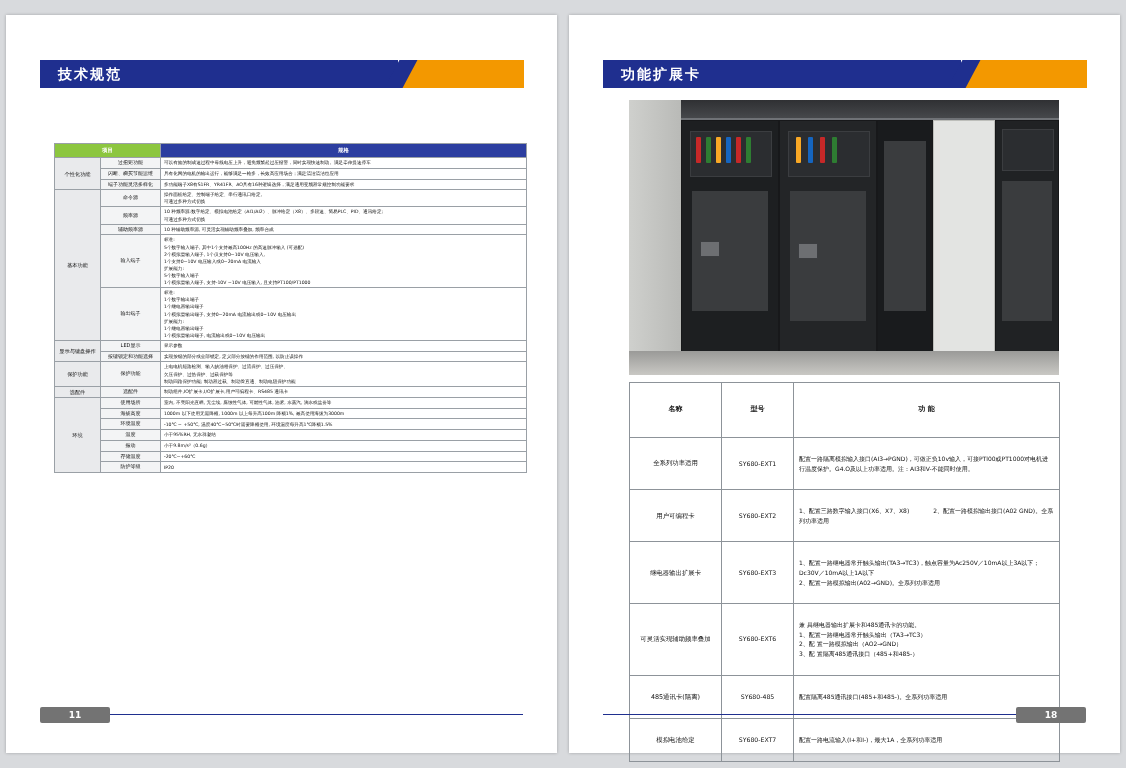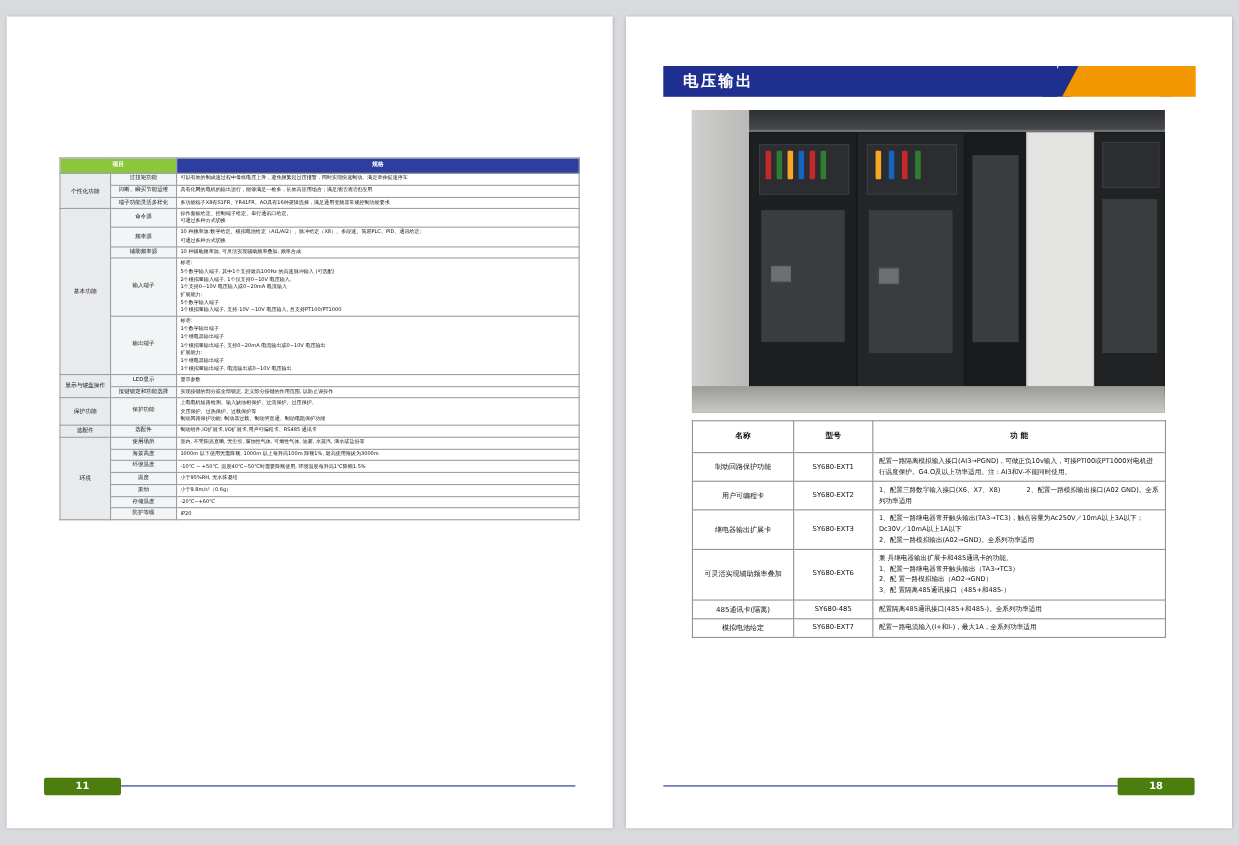--- a/index.html
+++ b/index.html
@@ -118,53 +118,60 @@
   }
 
   
   .card-table{
     position:absolute;left:60px;top:367px;width:430px;
     border-collapse:collapse;table-layout:fixed;
     font-size:6px;
   }
   .card-table td,.card-table th{
     border:0.6px solid #8d9399;
-    padding:3px 5px;
+    padding:16px 5px;
     color:#111;
     line-height:1.6;
   }
   .card-table th{
     text-align:center;font-weight:bold;font-size:7px;height:22px;
   }
   .card-table .c1{text-align:center;font-size:6.4px;}
   .card-table .c2{text-align:center;font-size:6.2px;}
   .card-table .c3{text-align:left;font-size:6px;}
 
   
   .folio{
     position:absolute;bottom:30px;height:16px;width:70px;
-    background:#4d7c0f;color:#fff;font-size:9px;font-weight:bold;
+    background:#737373;color:#fff;font-size:9px;font-weight:bold;
     display:flex;align-items:center;justify-content:center;
     border-radius:2px;
   }
   .folio.l{left:34px;}
   .folio.r{right:34px;}
   .footline{
     position:absolute;bottom:38px;height:1px;background:#1f2f8f;
   }
   .footline.l{left:104px;right:34px;}
   .footline.r{left:34px;right:104px;}
 </style>
 </head>
 <body>
 
 <div class="spread">
 
   <div class="page left">
 
+    <div class="banner">
+      <div class="blue"></div>
+      <div class="blue-skew"></div>
+      <div class="orange"></div>
+      <div class="orange2"></div>
+      <div class="title">技术规范</div>
+    </div>
 
     <table class="spec-table">
       <colgroup>
         <col style="width:46px">
           <col style="width:60px">
           <col style="width:366px">
       </colgroup>
       <thead>
         <tr>
           <th class="hdr-green" colspan="2">项目</th>
@@ -294,21 +301,21 @@
     <div class="footline l"></div>
   </div>
 
   <div class="page right">
 
     <div class="banner">
       <div class="blue"></div>
       <div class="blue-skew"></div>
       <div class="orange"></div>
       <div class="orange2"></div>
-      <div class="title">电压输出</div>
+      <div class="title">功能扩展卡</div>
     </div>
 
     <div class="photo">
       <div class="ceil"></div>
       <div class="wallL"></div>
       <div class="cab a">
         <div class="panel" style="left:8px;top:10px;width:80px;height:44px;"></div>
         <div class="wire" style="left:14px;top:16px;height:26px;background:#c62828;"></div>
         <div class="wire" style="left:24px;top:16px;height:26px;background:#2e7d32;"></div>
         <div class="wire" style="left:34px;top:16px;height:26px;background:#f9a825;"></div>
@@ -346,21 +353,21 @@
       </colgroup>
       <thead>
         <tr>
           <th>名称</th>
           <th>型号</th>
           <th>功  能</th>
         </tr>
       </thead>
       <tbody>
         <tr>
-          <td class="c1">制动回路保护功能</td>
+          <td class="c1">全系列功率适用</td>
           <td class="c2">SY680-EXT1</td>
           <td class="c3">配置一路隔离模拟输入接口(AI3→PGND)，可做正负10v输入，可接PTl00或PT1000对电机进行温度保护。G4.O及以上功率适用。注：AI3和V-不能同时使用。</td>
         </tr>
         <tr>
           <td class="c1">用户可编程卡</td>
           <td class="c2">SY680-EXT2</td>
           <td class="c3">1、配置三路数字输入接口(X6、X7、X8)　　　　2、配置一路模拟输出接口(A02 GND)。全系列功率适用</td>
         </tr>
         <tr>
           <td class="c1">继电器输出扩展卡</td>

